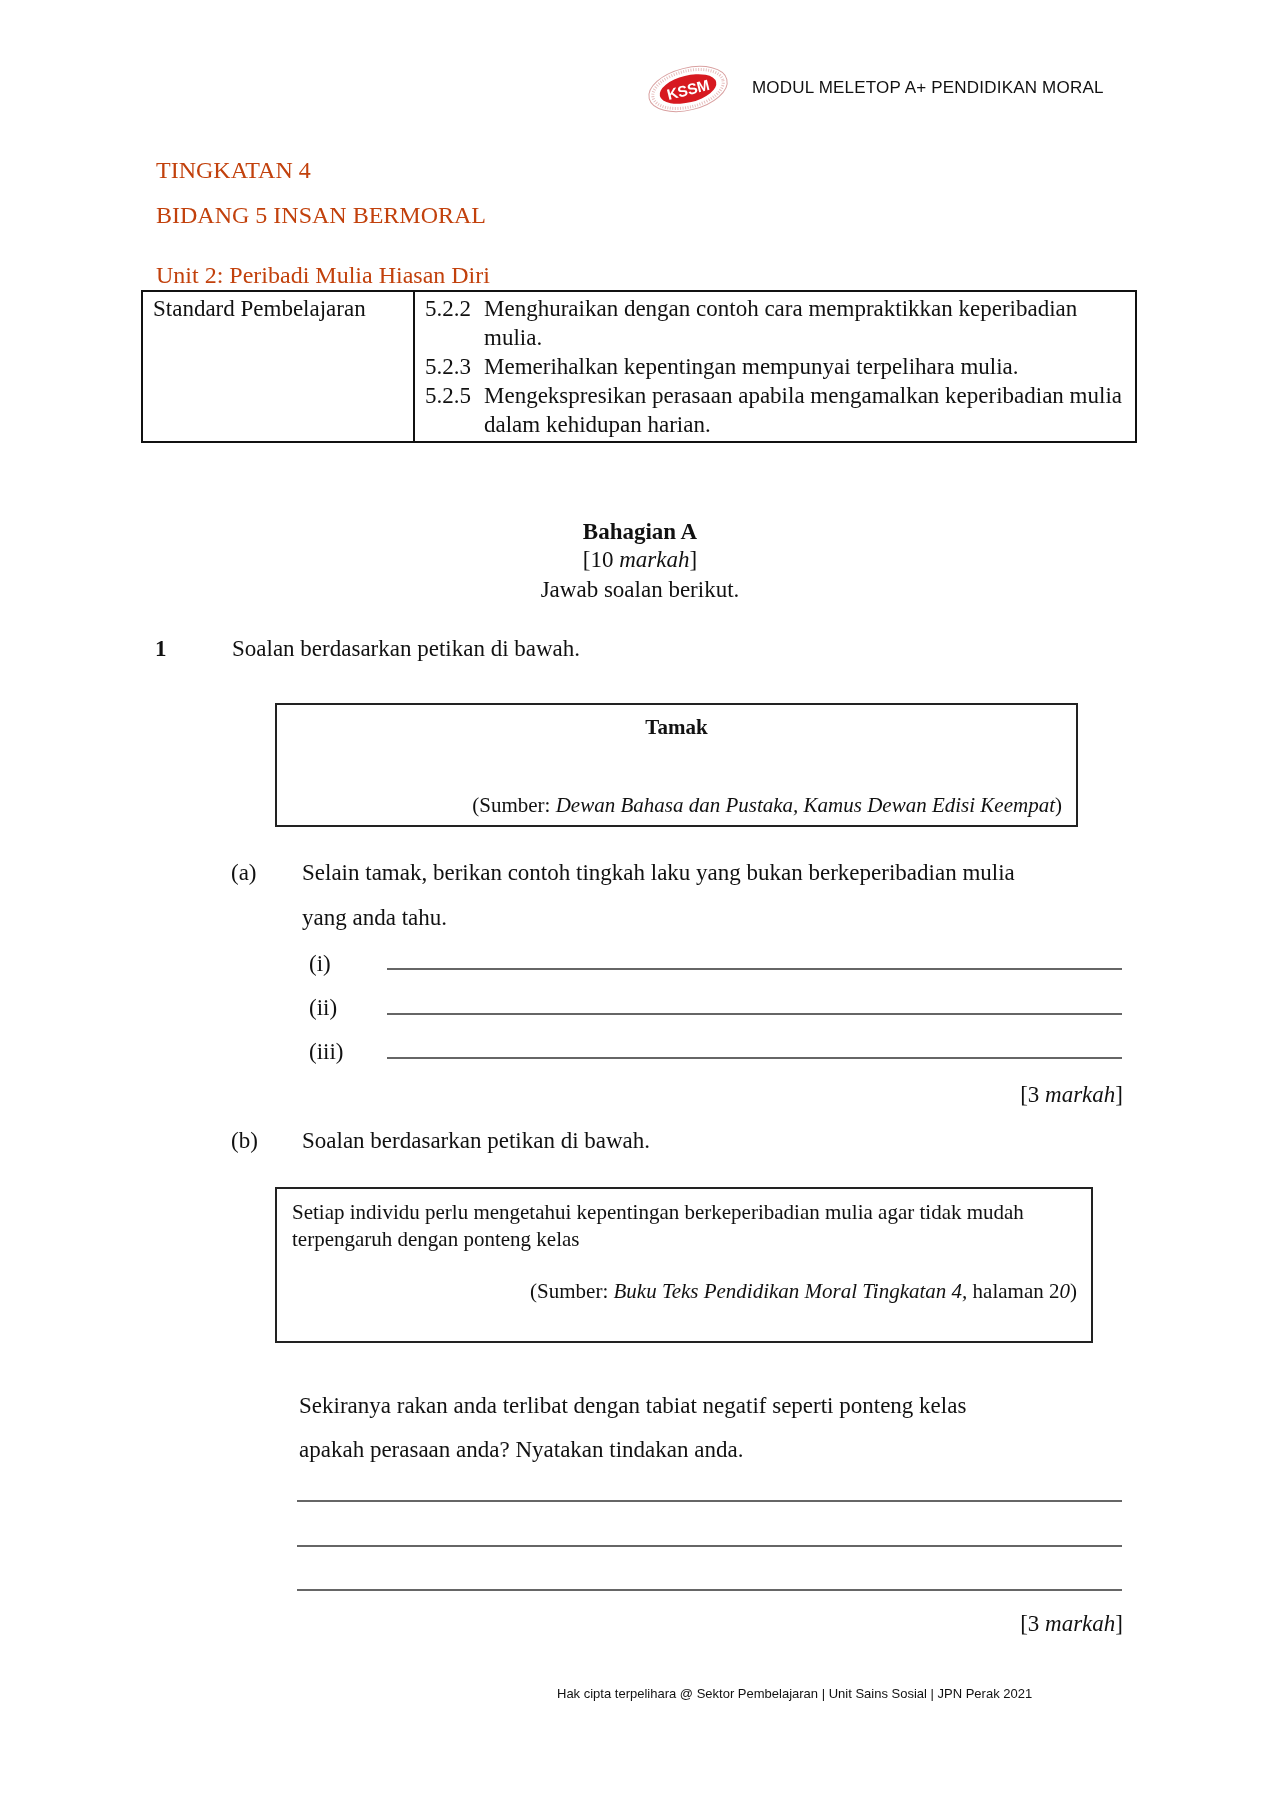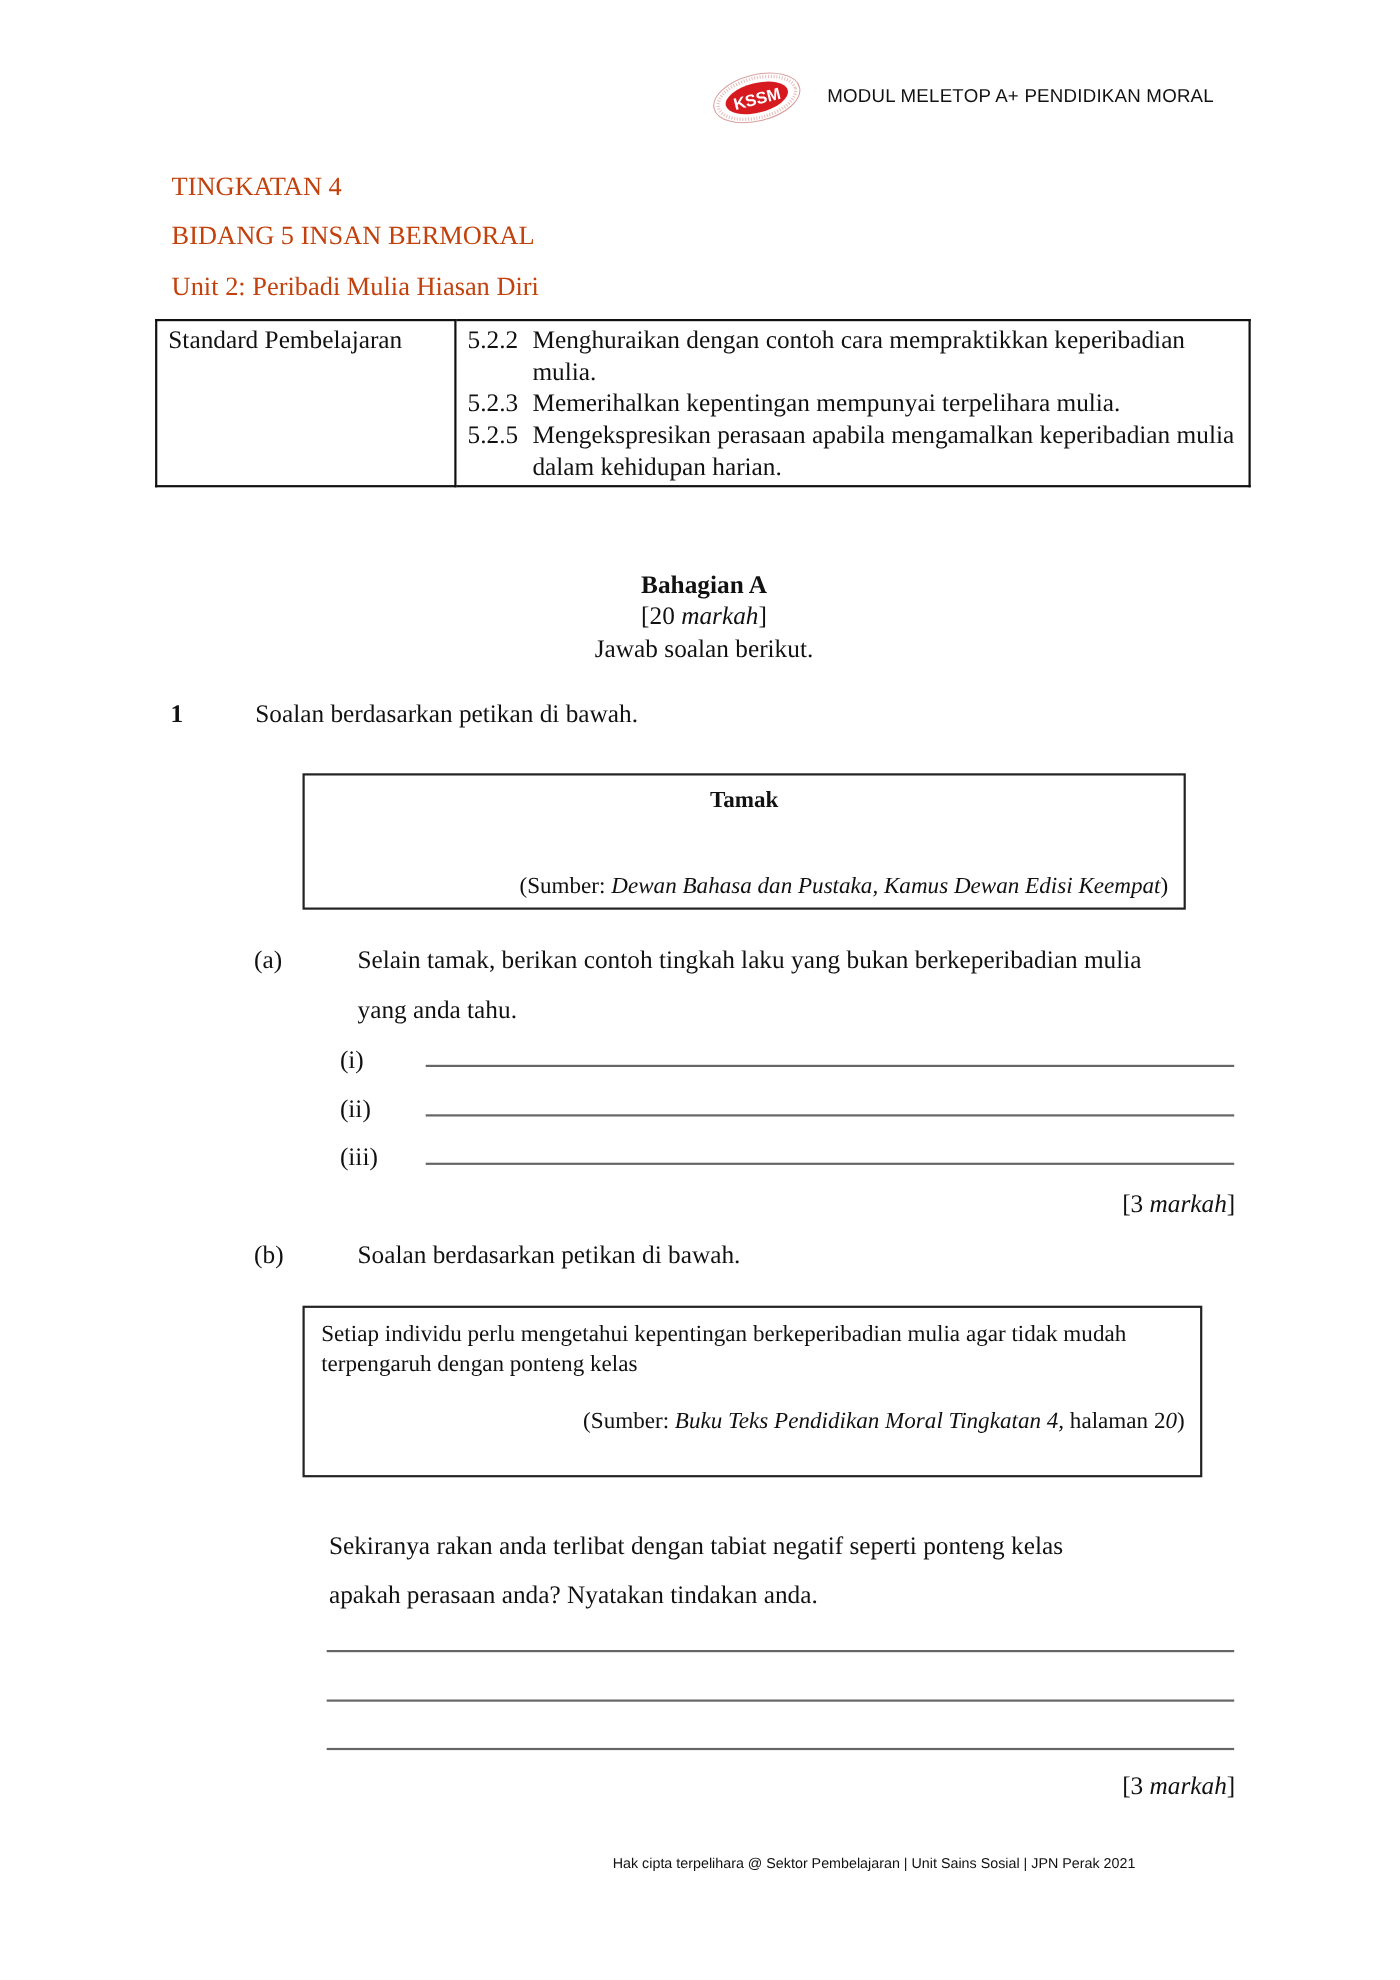--- a/index.html
+++ b/index.html
@@ -9,21 +9,21 @@
 
     
     .logo { left: 645px; top: 64px; width: 86px; height: 50px; }
     .header-title { left: 752px; top: 78px; font-family: "Liberation Sans", "DejaVu Sans", sans-serif;
                     font-size: 17px; letter-spacing: 0.2px; color: #111; white-space: nowrap; }
 
     
     .h-blue { color: #c2410c; font-weight: normal; font-size: 24px; left: 156px; white-space: nowrap; }
     .h1 { top: 157px; }
     .h2 { top: 202px; }
-    .h3 { top: 248px; }
+    .h3 { top: 262px; }
 
     
     .std-table { left: 141px; top: 290px; width: 996px; border-collapse: collapse; font-size: 23px; line-height: 29px; }
     .std-table td { border: 2px solid #111; vertical-align: top; padding: 2px 10px 2px 10px; }
     .std-table td.col1 { width: 250px; }
     .std-table .row1 td { height: 40px; padding-top: 3px; }
     .std-list { margin: 0; padding: 0; list-style: none; }
     .std-list li { padding-left: 59px; text-indent: -59px; }
     .std-list .code { display: inline-block; width: 59px; text-indent: 0; }
     .hang { display: inline; }
@@ -38,21 +38,21 @@
     .q-num { left: 155px; top: 636px; font-size: 23px; font-weight: bold; }
     .q-text { left: 232px; top: 636px; font-size: 23px; white-space: nowrap; }
 
     
     .box1 { left: 275px; top: 703px; width: 803px; height: 124px; border: 2px solid #222; box-sizing: border-box; font-size: 21px; }
     .box1 .term { position: absolute; top: 10px; left: 0; width: 100%; text-align: center; font-weight: bold; }
     .box1 .def { position: absolute; top: 38px; left: 0; width: 100%; text-align: center; }
     .box1 .src { position: absolute; top: 88px; right: 14px; white-space: nowrap; }
 
     .sub-label { left: 231px; font-size: 23px; }
-    .sub-text { left: 325px; font-size: 23px; white-space: nowrap; text-align: right; }
+    .sub-text { left: 302px; font-size: 23px; white-space: nowrap; text-align: right; }
     .sub-a-label { top: 860px; }
     .sub-a-line1 { top: 860px; }
     .sub-a-line2 { top: 905px; }
 
     .roman { left: 309px; font-size: 23px; }
     .ans-line { left: 387px; width: 735px; border-bottom: 2px solid #666; height: 0; }
     .r1 { top: 951px; } .l1 { top: 968px; }
     .r2 { top: 995px; } .l2 { top: 1013px; }
     .r3 { top: 1039px; } .l3 { top: 1057px; }
 
@@ -105,21 +105,21 @@
         <li><span class="code">5.2.2</span><span class="hang">Menghuraikan dengan contoh cara mempraktikkan keperibadian mulia.</span></li>
         <li><span class="code">5.2.3</span><span class="hang">Memerihalkan kepentingan mempunyai terpelihara mulia.</span></li>
         <li><span class="code">5.2.5</span><span class="hang">Mengekspresikan perasaan apabila mengamalkan keperibadian mulia dalam kehidupan harian.</span></li>
       </ul>
     </td>
   </tr>
 </tbody>
   </table>
 
 <div class="abs center sec-title">Bahagian A</div>
-<div class="abs center sec-marks"><span>[20 </span><i>markah</i><span>]</span></div>
+<div class="abs center sec-marks"><span>[10 </span><i>markah</i><span>]</span></div>
 <div class="abs center sec-instr">Jawab soalan berikut.</div>
 
 <div class="abs q-num">1</div>
 <div class="abs q-text">Soalan berdasarkan petikan di bawah.</div>
 
 <div class="abs box1">
   <div class="term">Tamak</div>
   <div class="src"><span>(Sumber: </span><i>Dewan Bahasa dan Pustaka, Kamus Dewan Edisi Keempat</i><span>)</span></div>
 </div>
 

